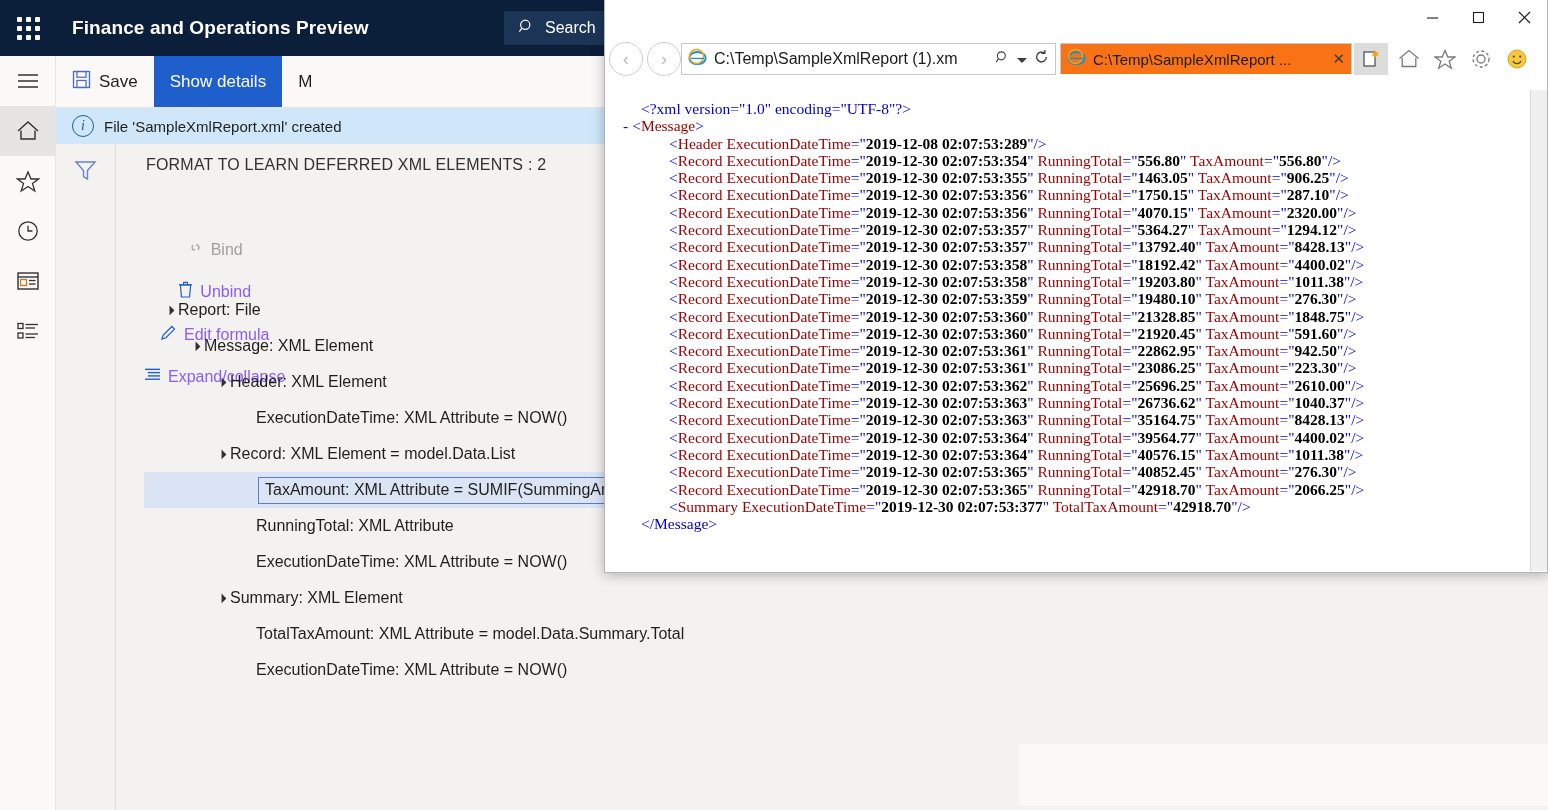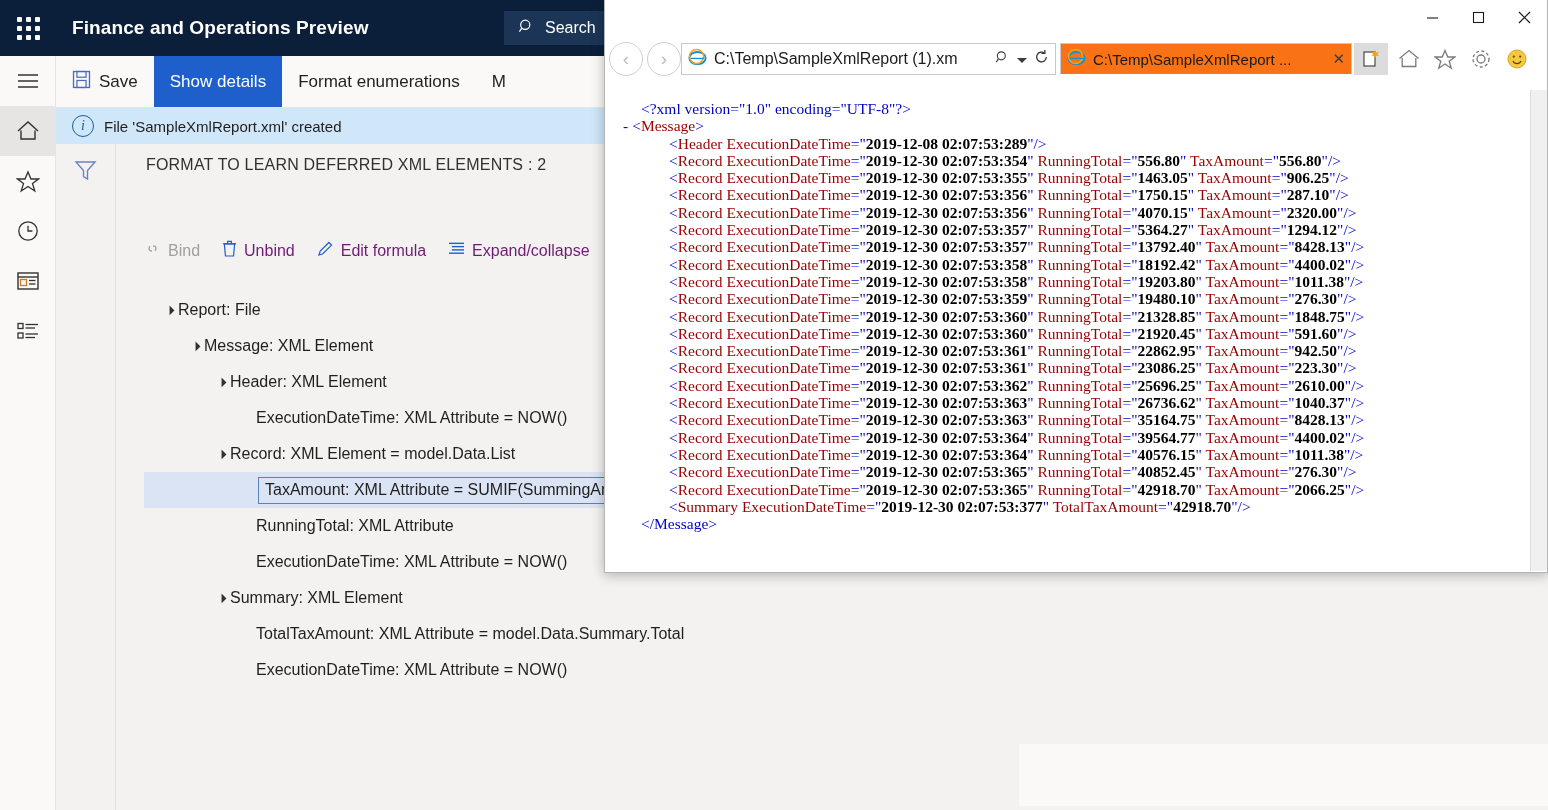--- a/index.html
+++ b/index.html
@@ -79,22 +79,22 @@
     position: absolute; left: 56px; top: 144px; width: 60px; height: 666px;
     background: #f3f2f1; border-right: 1px solid #e1dfdd;
     display: flex; justify-content: center; padding-top: 16px;
   }
 
   
   .content { position: absolute; left: 116px; top: 144px; width: 1432px; height: 666px; background: #f3f2f1; }
   .crumb { position: absolute; left: 30px; top: 12px; font-size: 16px; color: #323130; letter-spacing: .2px; }
   .page-title { position: absolute; left: 30px; top: 34px; font-size: 31px; font-weight: bold; color: #201f1e; }
 
-  .des-toolbar { position: absolute; left: 28px; top: 96px; display: flex; align-items: center; gap: 22px; }
-  .des-btn { display: flex; align-items: center; gap: 7px; font-size: 16px; color: #701a75; cursor: pointer; white-space: nowrap; }
+  .des-toolbar { position: absolute; left: 28px; top: 96px; display: flex; align-items: center; gap: 22px; flex-direction: column; }
+  .des-btn { display: flex; align-items: center; gap: 7px; font-size: 16px; color: #8b5cf6; cursor: pointer; white-space: nowrap; }
   .des-btn.disabled { color: #a19f9d; cursor: default; }
 
   .tree { position: absolute; left: 28px; top: 148px; width: 860px; }
   .tnode { display: flex; align-items: center; height: 36px; font-size: 16px; color: #201f1e; white-space: nowrap; }
   .tnode .tw { width: 18px; flex: none; display: flex; align-items: center; justify-content: center; color: #323130; font-size: 9px; }
   .tnode.selected-bg { background: #dbe4f5; }
   .tnode .selbox {
     border: 1px solid #5a7fc4; background: #dbe4f5; padding: 3px 6px 4px 6px; margin-left: 2px;
   }
   .d0 { padding-left: 16px; } .d1 { padding-left: 42px; } .d2 { padding-left: 68px; }
@@ -251,21 +251,20 @@
         <span>
           <svg width="19" height="19" viewBox="0 0 20 20">
               <rect x="1.6" y="1.6" width="16.8" height="16.8" fill="none" stroke="#4a6bbd" stroke-width="1.4"></rect>
               <rect x="5.2" y="1.6" width="9.6" height="6" fill="none" stroke="#4a6bbd" stroke-width="1.3"></rect>
               <rect x="5.2" y="11" width="9.6" height="7.4" fill="none" stroke="#4a6bbd" stroke-width="1.3"></rect>
             </svg>
         </span>
         <span>Save</span>
       </div>
       <div class="cmd primary">Show details</div>
-      <div class="cmd">Format enumerations</div>
       <div class="cmd">M</div>
     </div>
 
     <div class="msgbar">
       <div class="info-circle">i</div>
       <div>File 'SampleXmlReport.xml' created</div>
     </div>
 
     <div class="filter-col">
       <span>

